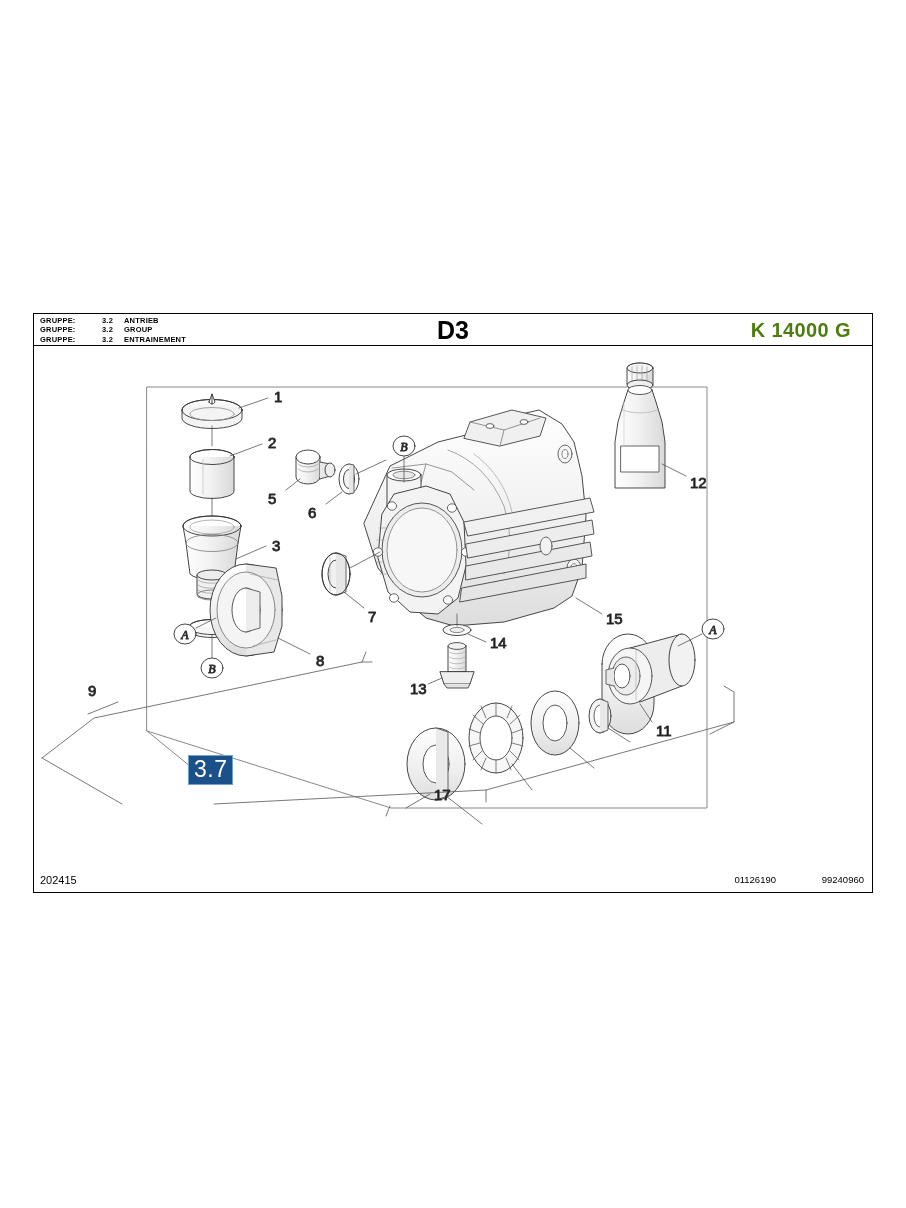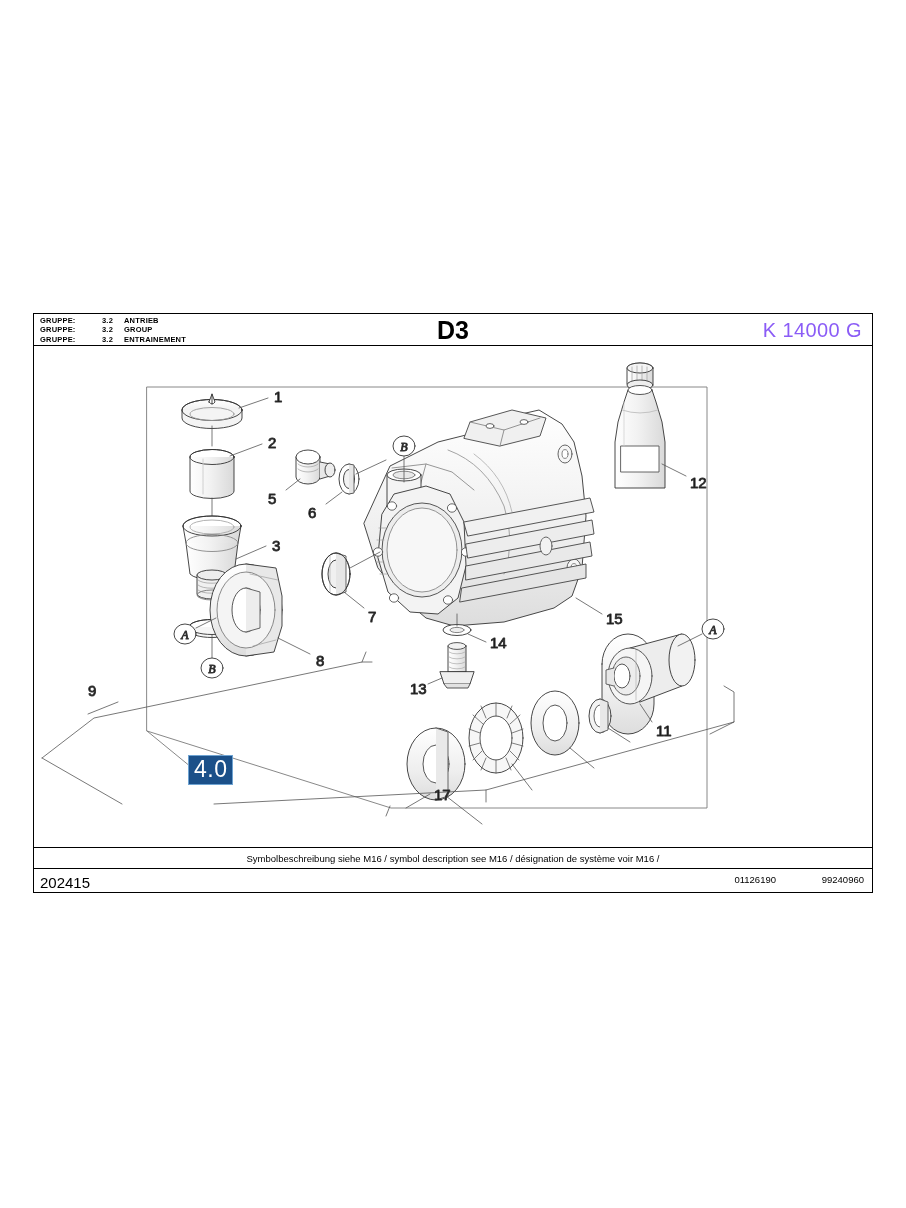--- a/index.html
+++ b/index.html
@@ -71,26 +71,26 @@
     top: 0;
     width: 100%;
     text-align: center;
     line-height: 32px;
     font-size: 25px;
     font-weight: bold;
     color: #000;
   }
   .header-right {
     position: absolute;
-    right: 10px;
+    right: 21px;
     top: 0;
     line-height: 32px;
     font-size: 20px;
-    font-weight: normal;
-    color: #8b5cf6;
+    font-weight: bold;
+    color: #4d7c0f;
     letter-spacing: 0.4px;
   }
 
   
   .canvas {
     position: absolute;
     left: 0;
     top: 32px;
     width: 838px;
     height: 512px;
@@ -118,21 +118,21 @@
     position: absolute;
     left: 0;
     bottom: 0;
     width: 100%;
     height: 22px;
   }
   .code-left {
     position: absolute;
     left: 6px;
     top: 4px;
-    font-size: 15px;
+    font-size: 11px;
     color: #000;
   }
   .code-mid {
     position: absolute;
     right: 96px;
     top: 4px;
     font-size: 9.5px;
     color: #000;
     text-align: right;
   }
@@ -510,25 +510,24 @@
             <path d="M452,444 L452,456"></path>
             <path d="M356,460 L352,470"></path>
           </g>
           <path d="M396,448 L372,462" stroke="#555" stroke-width="0.8"></path>
           <text class="cl" x="400" y="454">17</text>
 
         </g>
       </svg>
     </div>
 
-    <div class="note-strip">Symbolbeschreibung siehe M16 / symbol description see M16 / désignation de système voir M16 /</div>
 
     <div class="codes">
       <span class="code-left">202415</span>
       <span class="code-mid">01126190</span>
       <span class="code-right">99240960</span>
     </div>
 
   </div>
 
-  <div class="page-badge">4.0</div>
+  <div class="page-badge">3.7</div>
 
 </div>
 
 </body></html>

